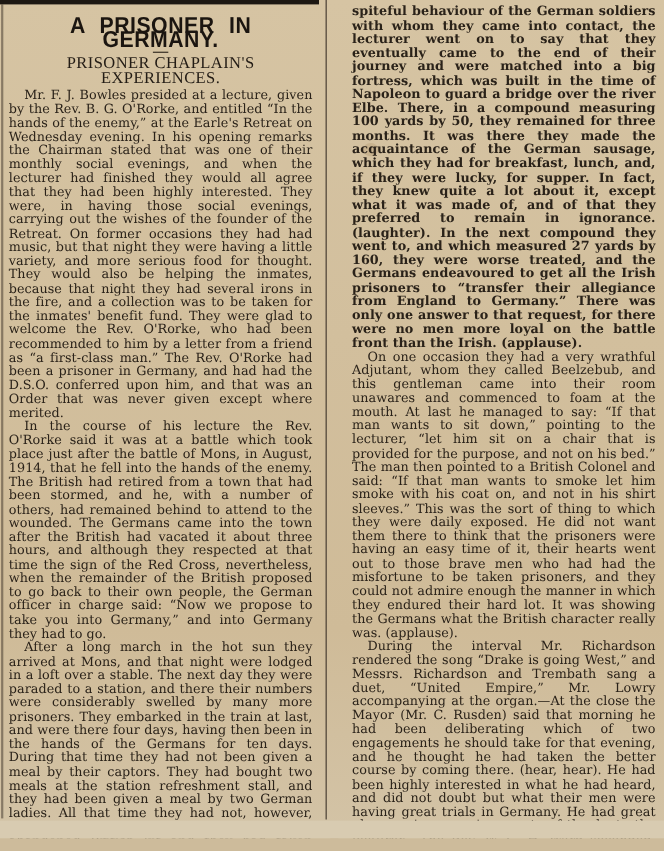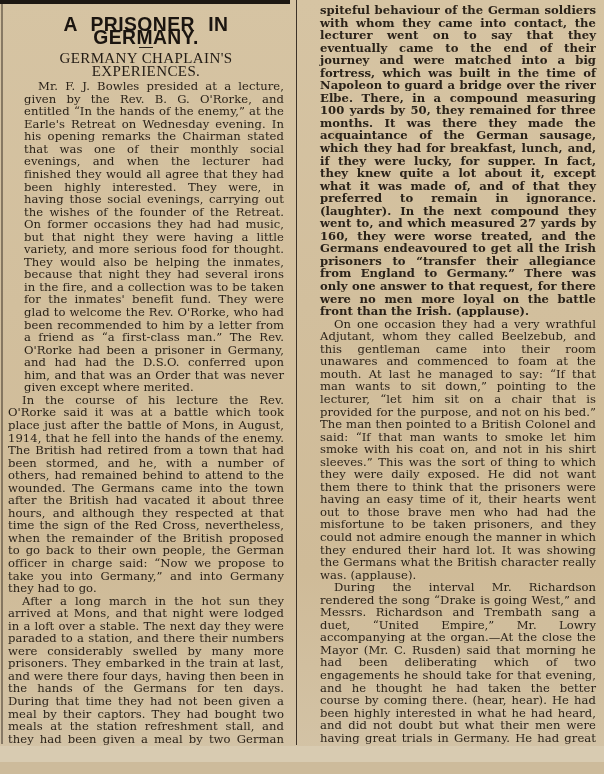--- a/index.html
+++ b/index.html
@@ -70,21 +70,21 @@
     text-align: center;
     letter-spacing: 0.4px;
     margin: 0 0 3px 0;
     color: #231c15;
   }
   .para {
     margin: 0;
     text-indent: 14px;
     hyphens: manual;
   }
-  .para.first { text-indent: 14px; margin-left: 16px; }
+  .para.first { text-indent: 14px; }
   .para.cont { text-indent: 0; font-weight: bold; }
   .bottom-rule {
     position: absolute;
     height: 2px;
     background: #1e1812;
   }
   .bottom-rule.left { left: 63px; top: 768px; width: 122px; }
   .bottom-rule.right { left: 428px; top: 767px; width: 120px; }
   .bottom-band {
     position: absolute;
@@ -105,21 +105,21 @@
   <div class="top-rule-left"></div>
   <div class="left-edge"></div>
   <div class="col-divider"></div>
 
   <div class="stain" style="left:330px;top:130px;width:14px;height:12px;"></div>
   <div class="stain" style="left:300px;top:760px;width:8px;height:8px;"></div>
 
   <div class="col col-left">
     <div class="headline">A PRISONER IN GERMANY.</div>
     <div class="short-rule"></div>
-    <div class="subhead">GERMANY CHAPLAIN'S EXPERIENCES.</div>
+    <div class="subhead">PRISONER CHAPLAIN'S EXPERIENCES.</div>
     <p class="para first">Mr. F. J. Bowles presided at a lecture, given by the Rev. B. G. O'Rorke, and entitled “In the hands of the enemy,” at the Earle's Retreat on Wednesday evening. In his opening remarks the Chairman stated that was one of their monthly social evenings, and when the lecturer had finished they would all agree that they had been highly interested. They were, in having those social evenings, carrying out the wishes of the founder of the Retreat. On former occasions they had had music, but that night they were having a little variety, and more serious food for thought. They would also be helping the inmates, because that night they had several irons in the fire, and a collection was to be taken for the inmates' benefit fund. They were glad to welcome the Rev. O'Rorke, who had been recommended to him by a letter from a friend as “a first-class man.” The Rev. O'Rorke had been a prisoner in Germany, and had had the D.S.O. conferred upon him, and that was an Order that was never given except where merited.</p>
     <p class="para">In the course of his lecture the Rev. O'Rorke said it was at a battle which took place just after the battle of Mons, in August, 1914, that he fell into the hands of the enemy. The British had retired from a town that had been stormed, and he, with a number of others, had remained behind to attend to the wounded. The Germans came into the town after the British had vacated it about three hours, and although they respected at that time the sign of the Red Cross, nevertheless, when the remainder of the British proposed to go back to their own people, the German officer in charge said: “Now we propose to take you into Germany,” and into Germany they had to go.</p>
     <p class="para">After a long march in the hot sun they arrived at Mons, and that night were lodged in a loft over a stable. The next day they were paraded to a station, and there their numbers were considerably swelled by many more prisoners. They embarked in the train at last, and were there four days, having then been in the hands of the Germans for ten days. During that time they had not been given a meal by their captors. They had bought two meals at the station refreshment stall, and they had been given a meal by two German ladies. All that time they had not, however, been starving, for they had come across some abandoned British kit and they had taken some bully beef and biscuits from that. After a most interesting account of the</p>
   </div>
 
   <div class="col col-right">
     <p class="para cont">spiteful behaviour of the German soldiers with whom they came into contact, the lecturer went on to say that they eventually came to the end of their journey and were matched into a big fortress, which was built in the time of Napoleon to guard a bridge over the river Elbe. There, in a compound measuring 100 yards by 50, they remained for three months. It was there they made the acquaintance of the German sausage, which they had for breakfast, lunch, and, if they were lucky, for supper. In fact, they knew quite a lot about it, except what it was made of, and of that they preferred to remain in ignorance. (laughter). In the next compound they went to, and which measured 27 yards by 160, they were worse treated, and the Germans endeavoured to get all the Irish prisoners to “transfer their allegiance from England to Germany.” There was only one answer to that request, for there were no men more loyal on the battle front than the Irish. (applause).</p>
     <p class="para">On one occasion they had a very wrathful Adjutant, whom they called Beelzebub, and this gentleman came into their room unawares and commenced to foam at the mouth. At last he managed to say: “If that man wants to sit down,” pointing to the lecturer, “let him sit on a chair that is provided for the purpose, and not on his bed.” The man then pointed to a British Colonel and said: “If that man wants to smoke let him smoke with his coat on, and not in his shirt sleeves.” This was the sort of thing to which they were daily exposed. He did not want them there to think that the prisoners were having an easy time of it, their hearts went out to those brave men who had had the misfortune to be taken prisoners, and they could not admire enough the manner in which they endured their hard lot. It was showing the Germans what the British character really was. (applause).</p>
     <p class="para">During the interval Mr. Richardson rendered the song “Drake is going West,” and Messrs. Richardson and Trembath sang a duet, “United Empire,” Mr. Lowry accompanying at the organ.—At the close the Mayor (Mr. C. Rusden) said that morning he had been deliberating which of two engagements he should take for that evening, and he thought he had taken the better course by coming there. (hear, hear). He had been highly interested in what he had heard, and did not doubt but what their men were having great trials in Germany. He had great pleasure in proposing a vote of thanks to the lecturer.—The Rev. W. G. H. Ward seconded, and said he had listened with the greatest pleasure to one who had had such experiences. He moved a vote of thanks to the musicians and both votes were unanimously carried.</p>
   </div>

